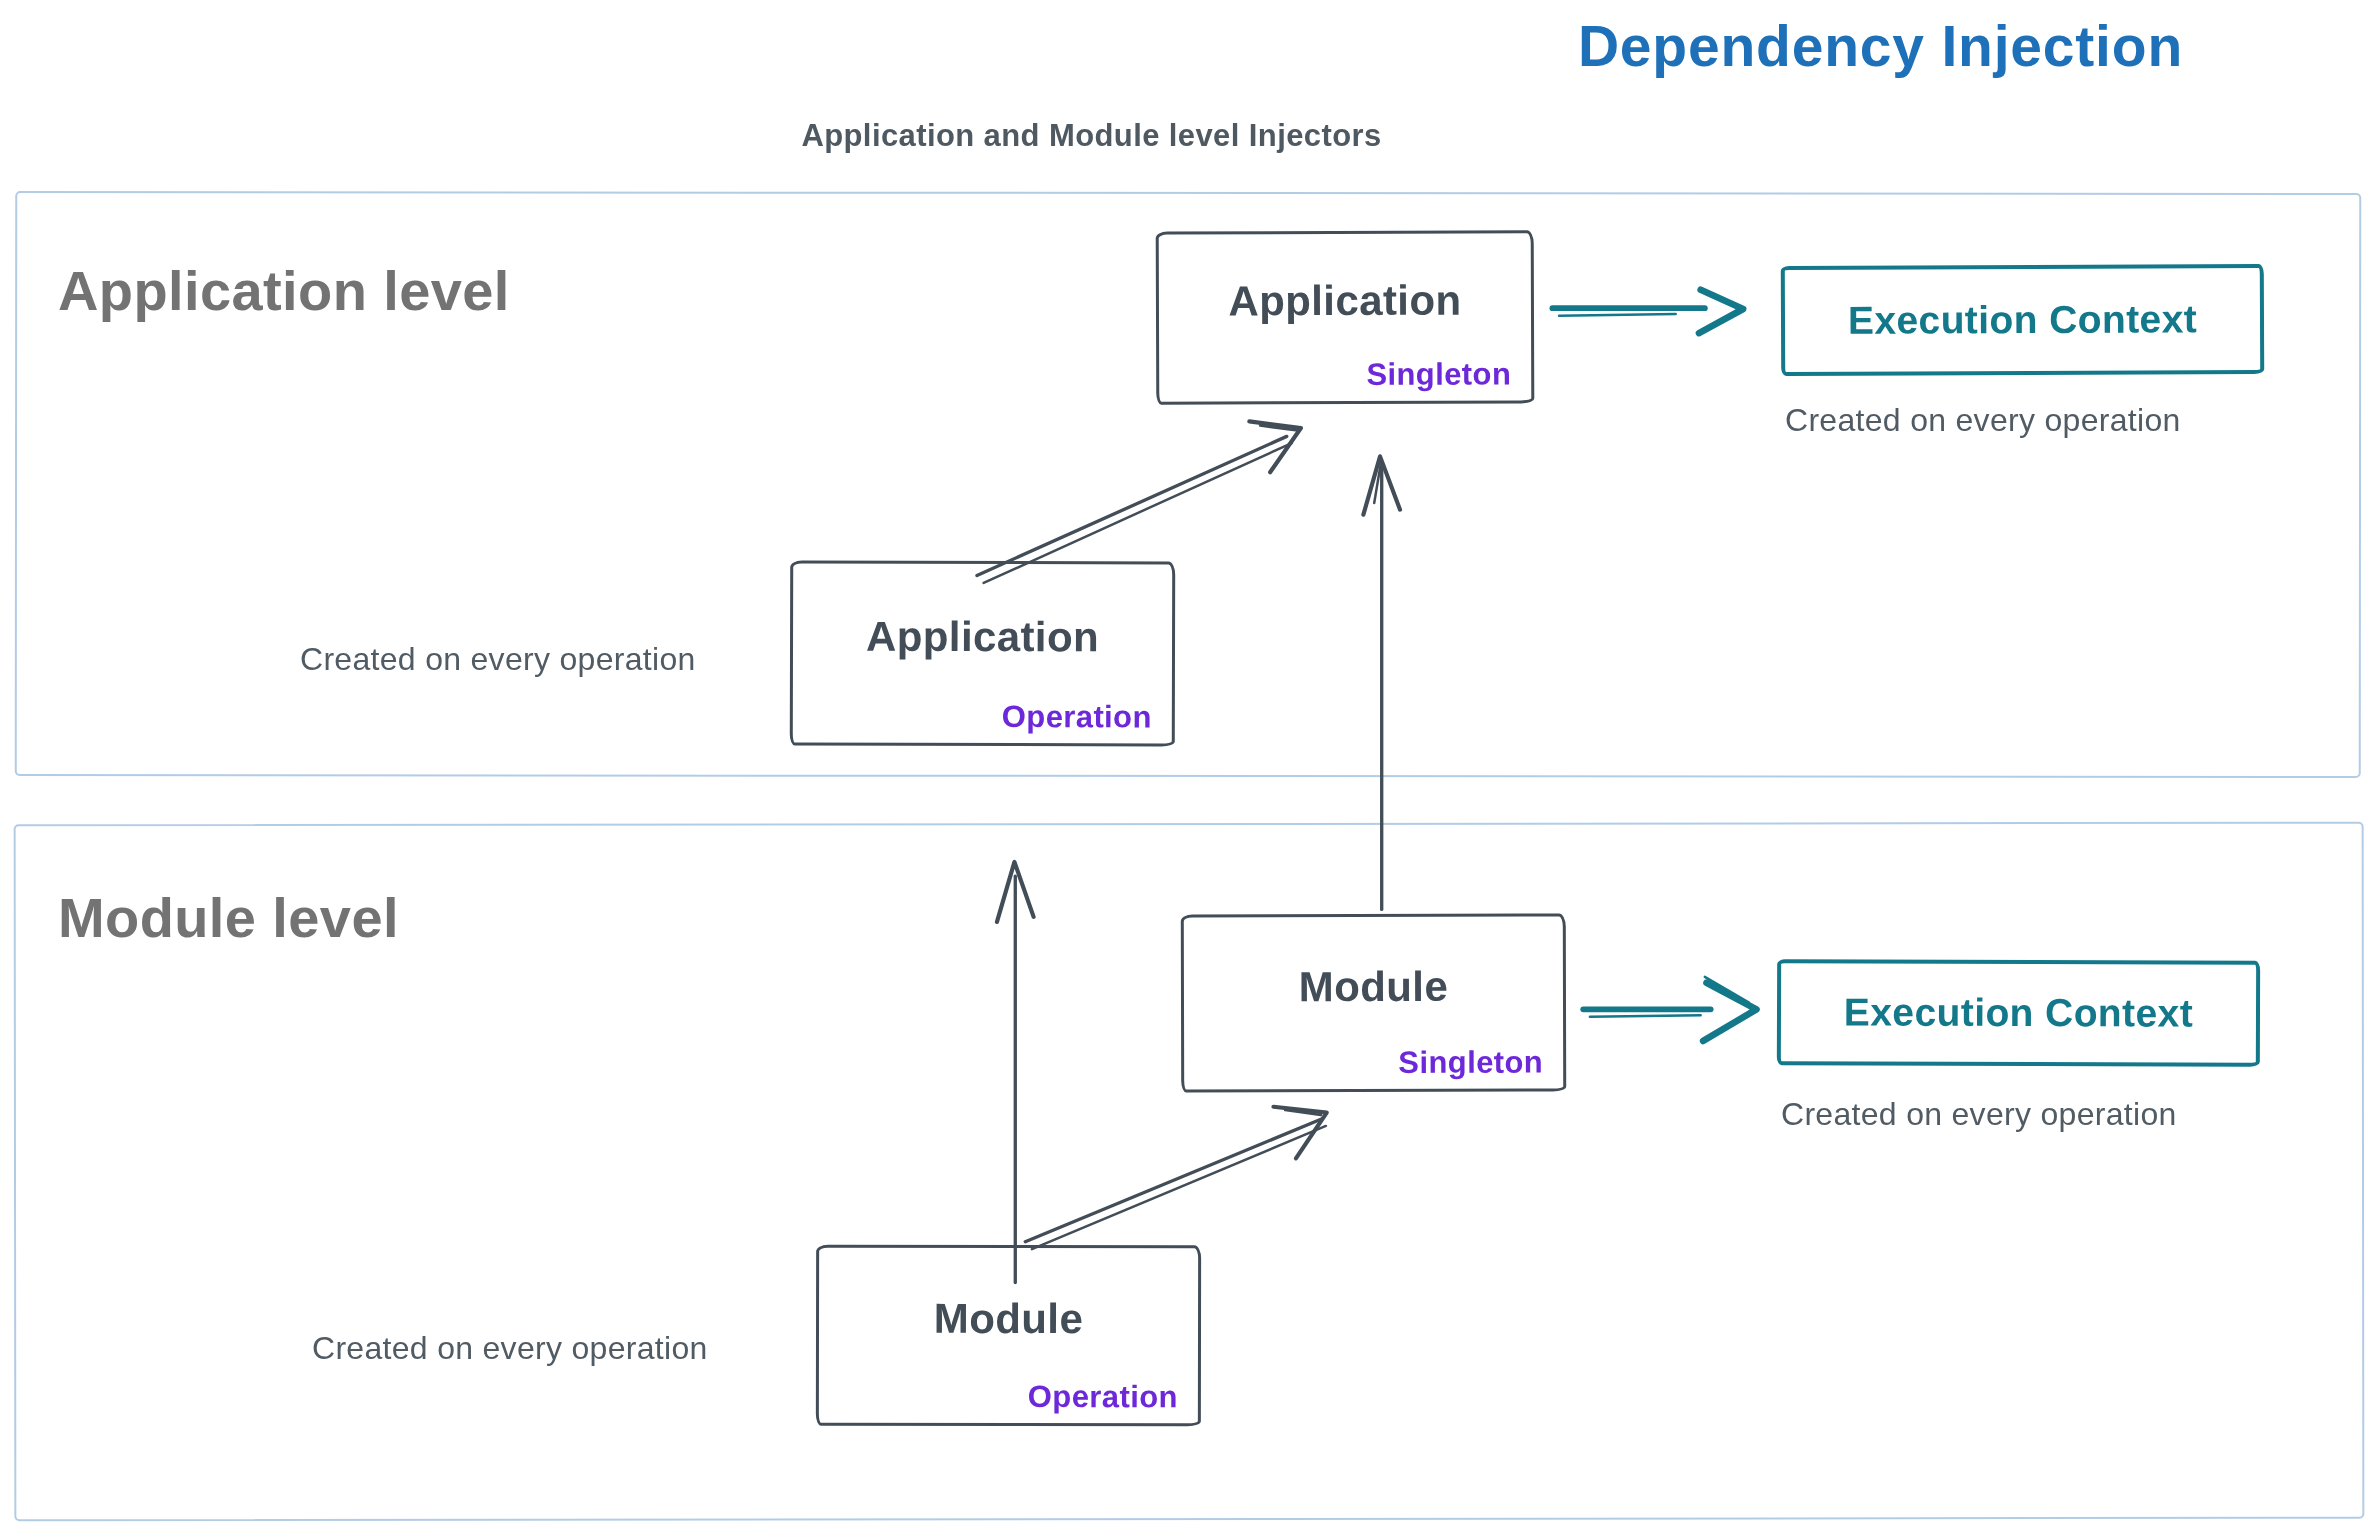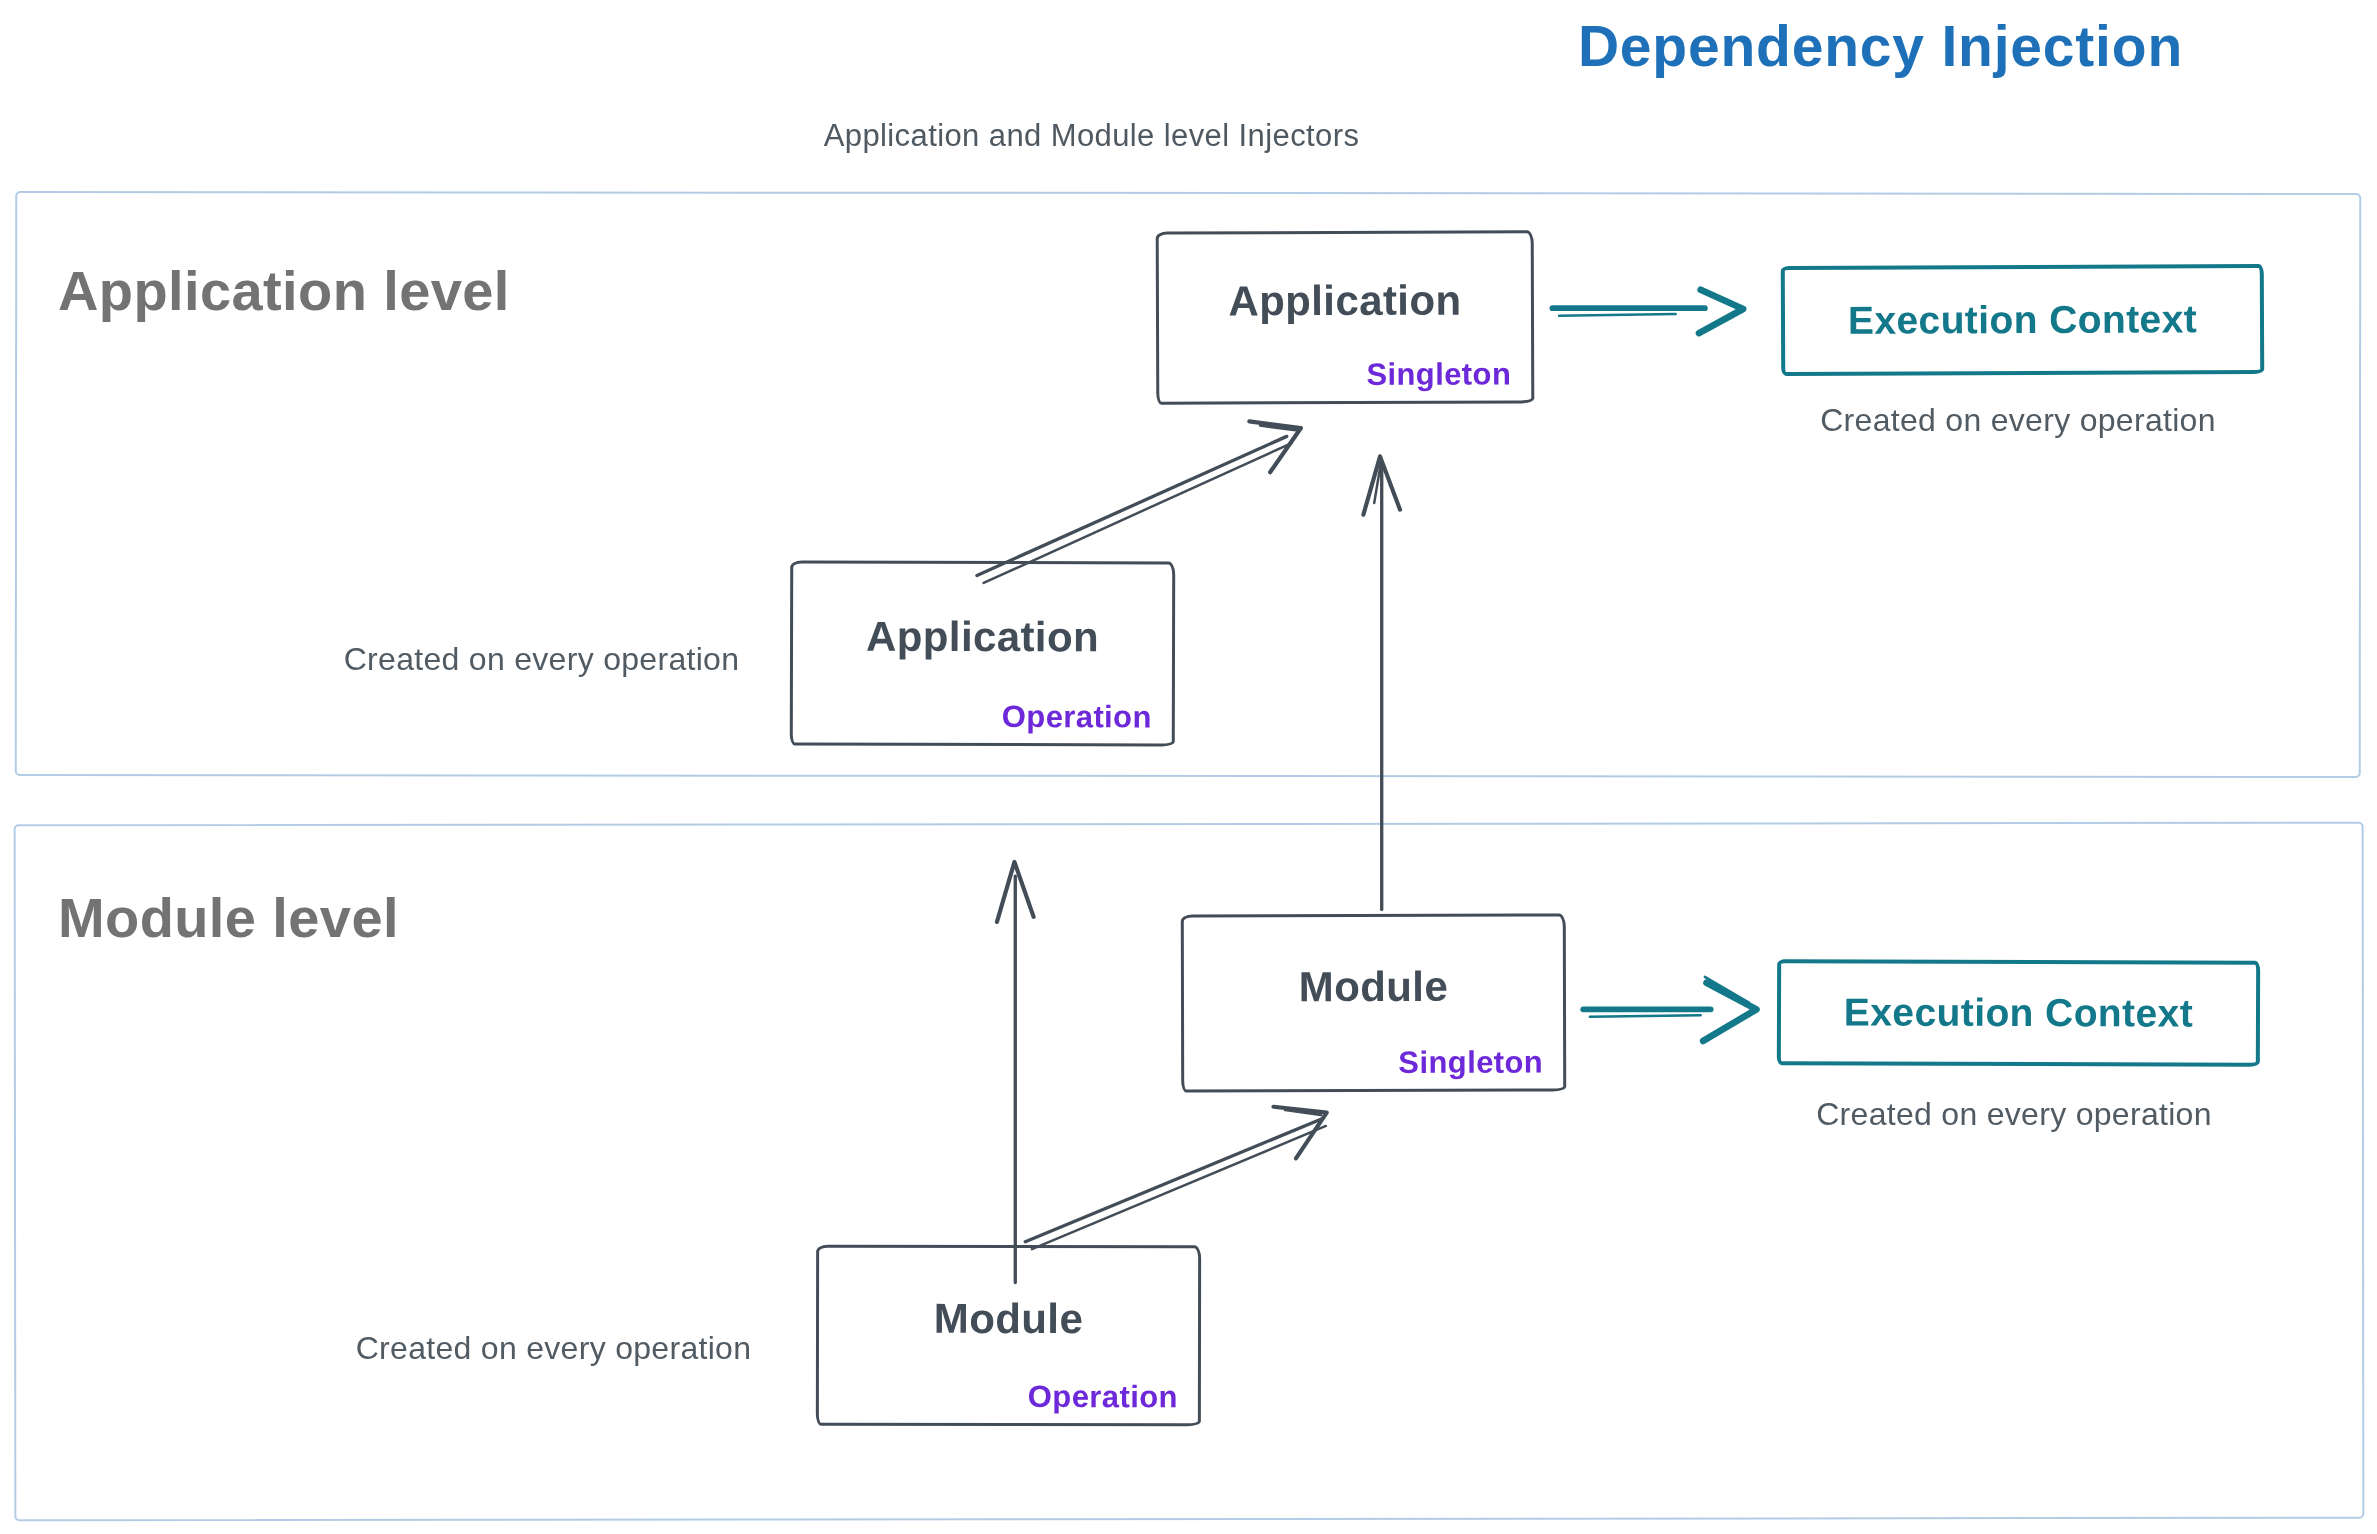--- a/index.html
+++ b/index.html
@@ -7,21 +7,21 @@
     width:2377px;height:1534px;position:relative;background:#ffffff;
     font-family:"Liberation Sans","DejaVu Sans",sans-serif;
     overflow:hidden;
   }
   .main-title{
     position:absolute;left:0;top:13.3px;width:2183px;text-align:right;
     font-size:57px;font-weight:600;color:#1e71b8;letter-spacing:0.8px;
   }
   .sub-title{
     position:absolute;left:0;top:118px;width:2183px;text-align:center;
-    font-size:31px;font-weight:400;color:#4f5962;letter-spacing:0.4px;
+    font-size:31px;font-weight:700;color:#4f5962;letter-spacing:0.4px;
   }
   
   .frame{
     position:absolute;border:2.5px solid #b3cce6;border-radius:5px;background:transparent;
   }
   .frame-application{left:15px;top:192px;width:2342px;height:581px;transform:rotate(.05deg);}
   .frame-module{left:14px;top:823px;width:2346px;height:693px;transform:rotate(-.06deg);}
   .section-label{
     position:absolute;font-size:56px;font-weight:600;color:#737373;letter-spacing:0.4px;
   }
@@ -50,21 +50,21 @@
     position:absolute;background:#fff;border:4.2px solid #12788a;
     border-radius:8.3px 5px 10px 5px / 5px 10px 5px 8.3px;
     display:flex;align-items:center;justify-content:center;
     font-size:39px;font-weight:600;color:#12788a;letter-spacing:0.4px;
   }
   .exec-application{left:1781px;top:265px;width:475px;height:102px;transform:rotate(-.25deg);}
   .exec-module{left:1777px;top:960px;width:475px;height:98px;transform:rotate(.2deg);}
   
   .caption{
     position:absolute;font-size:32px;font-weight:500;color:#515b64;
-    text-align:center;letter-spacing:0.3px;white-space:nowrap;
+    text-align:left;letter-spacing:0.3px;white-space:nowrap;
   }
   .caption-app-exec{left:1785px;top:402px;width:466px;}
   .caption-module-exec{left:1781px;top:1096px;width:466px;}
   .caption-app-operation{left:300px;top:641px;width:483px;}
   .caption-module-operation{left:312px;top:1330px;width:483px;}
   
   .arrows{position:absolute;left:0;top:0;width:2377px;height:1534px;pointer-events:none;}
   .ink{stroke:#424d58;fill:none;stroke-linecap:round;stroke-linejoin:round;}
   .teal{stroke:#12788a;fill:none;stroke-linecap:round;stroke-linejoin:round;}
 </style>

